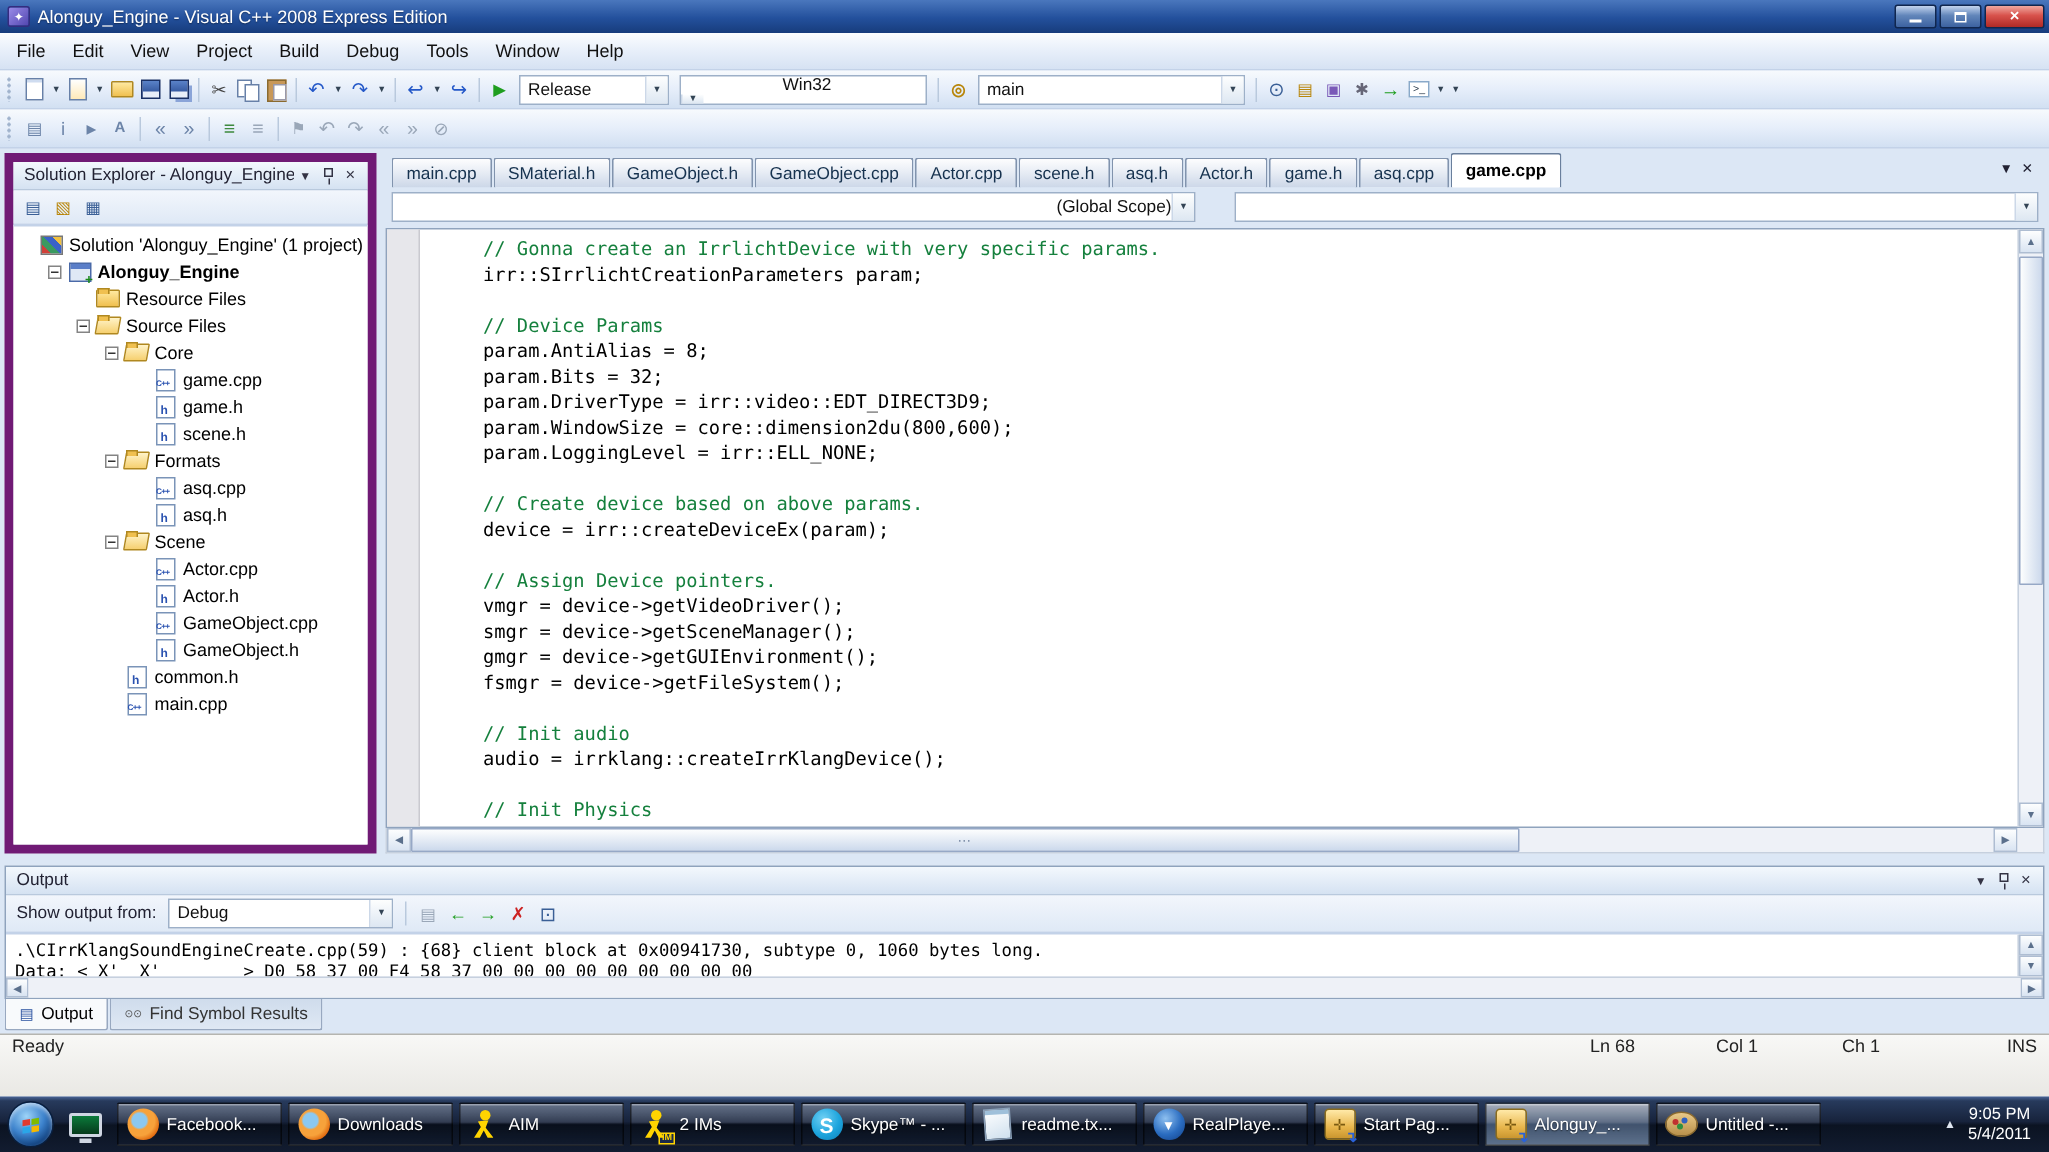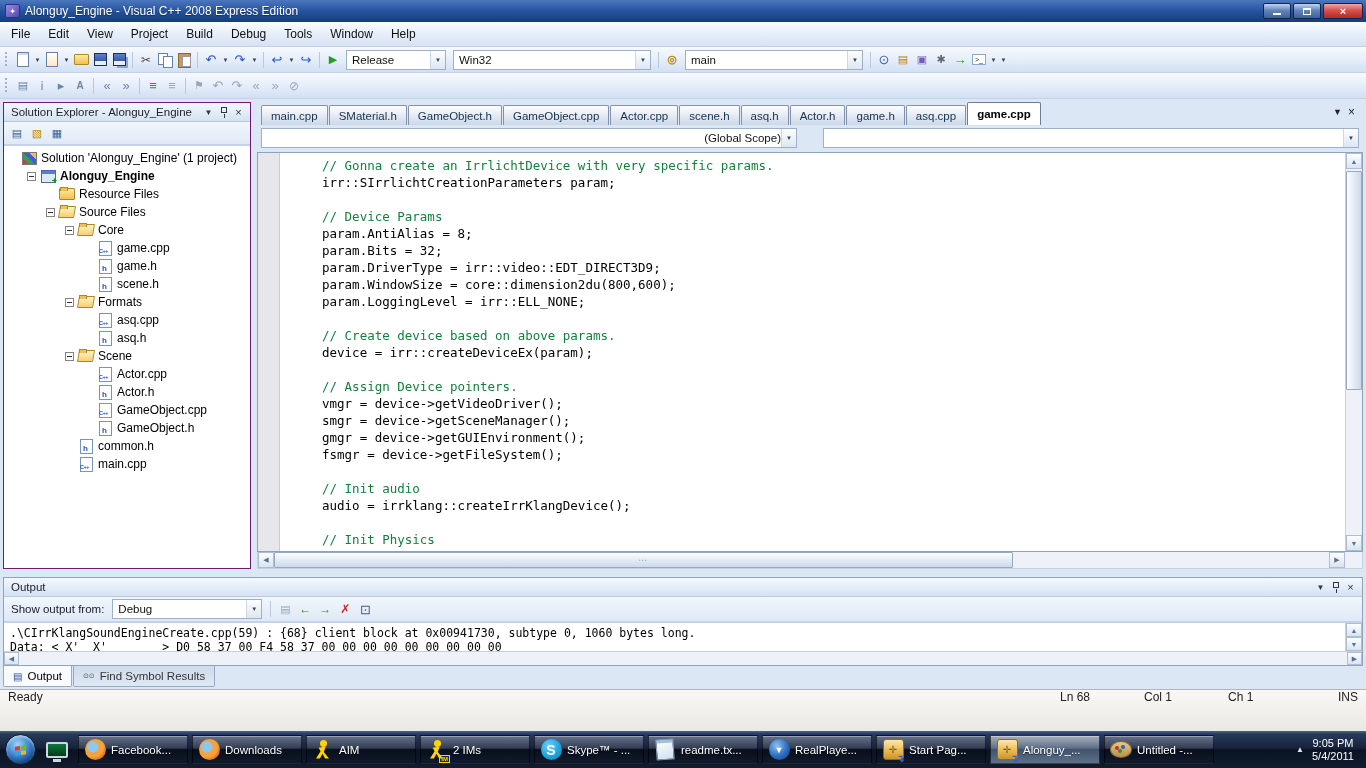--- a/index.html
+++ b/index.html
@@ -74,21 +74,21 @@
   .i-find-message::before { content:"▤"; color:#9aa7b8; }
   .i-previous-message::before { content:"←"; color:#1f9e1f; font-weight:bold; font-size:12px; }
   .i-next-message::before { content:"→"; color:#1f9e1f; font-weight:bold; font-size:12px; }
   .i-clear-all::before { content:"✗"; color:#c22; font-size:12px; }
   .i-toggle-word-wrap::before { content:"⊡"; font-size:13px; }
 
   
   .workspace { flex:1; display:flex; padding:3px 3px 8px 3px; gap:6px; min-height:0; }
 
   
-  .sepanel { width:248px; flex:none; display:flex; flex-direction:column; border:1px solid #701a75; background:#eef3fa; }
+  .sepanel { width:248px; flex:none; display:flex; flex-direction:column; border:6px solid #701a75; background:#eef3fa; }
   .sehead { height:19px; flex:none; background:linear-gradient(#f3f8fd,#d5e2f2); border-bottom:1px solid #b9c9dd; display:flex; align-items:center; padding:0 4px 0 7px; font-size:11.5px; color:#223; }
   .sehead .ht { flex:1; white-space:nowrap; overflow:hidden; }
   .hbtn { width:15px; height:15px; display:flex; align-items:center; justify-content:center; font-size:8px; color:#334; flex:none; }
   .pinic { width:6px; height:6px; border:1px solid #334; position:relative; margin-bottom:4px; }
   .pinic::after { content:""; position:absolute; left:2px; top:6px; width:1px; height:4px; background:#334; }
   .setools { height:23px; flex:none; background:linear-gradient(#f2f6fc,#dfe9f6); border-bottom:1px solid #c3d2e8; display:flex; align-items:center; padding-left:4px; gap:2px; }
   .tree { flex:1; background:#fff; border-top:1px solid #c3d2e8; overflow:hidden; padding-top:3px; }
   .tree-row { display:flex; align-items:center; height:18px; font-size:12px; color:#000; white-space:nowrap; }
   .tree-label.bold { font-weight:bold; }
   .expander { width:9px; height:9px; border:1px solid #848484; background:#fff; position:relative; margin-right:4px; flex:none; }
@@ -238,21 +238,21 @@
         <span class="tbicon i-navigate-back"></span>
         <span class="tbdrop">▼</span>
         <span class="tbicon i-navigate-forward"></span>
         <span class="tbsep"></span>
         <span class="tbicon i-start-debug"></span>
       </span>
     <span class="combo" style="width:100px;">
       <span class="cval">Release</span>
       <span class="cbtn">▼</span>
     </span>
-    <span class="combo" style="width:198px;">
+    <span class="combo" style="width:165px;flex-direction:column;">
       <span class="cval">Win32</span>
       <span class="cbtn">▼</span>
     </span>
     <span class="tbsep"></span>
     <span class="tbicon i-find-symbol"></span>
     <span class="combo" style="width:178px;">
       <span class="cval">main</span>
       <span class="cbtn">▼</span>
     </span>
     <span class="tbsep"></span>

